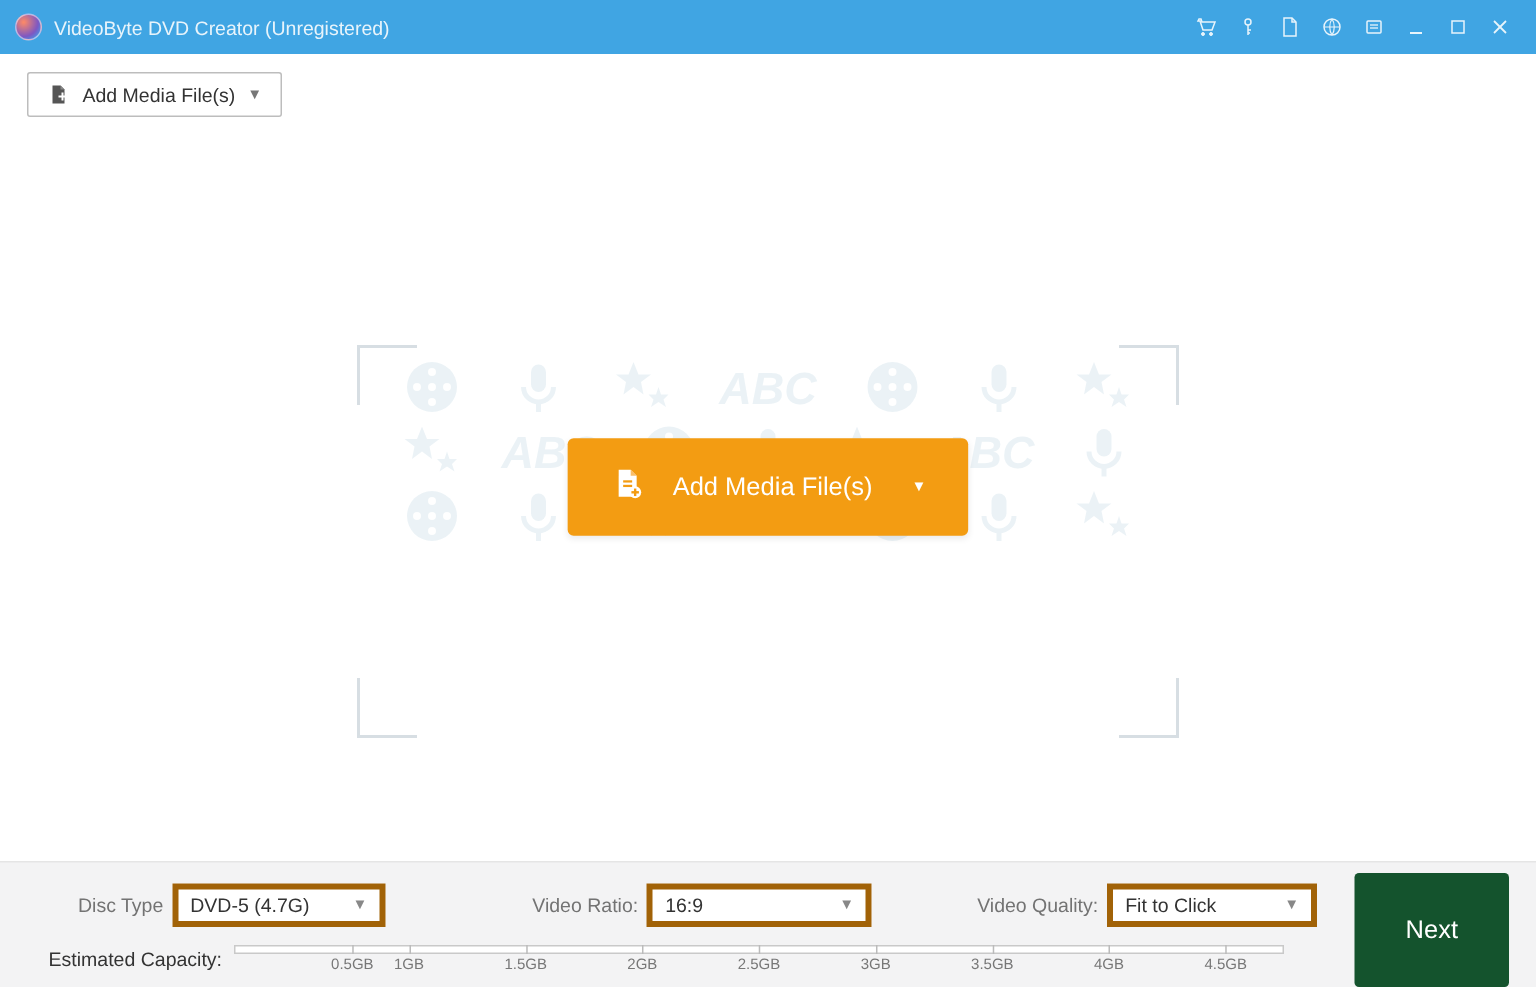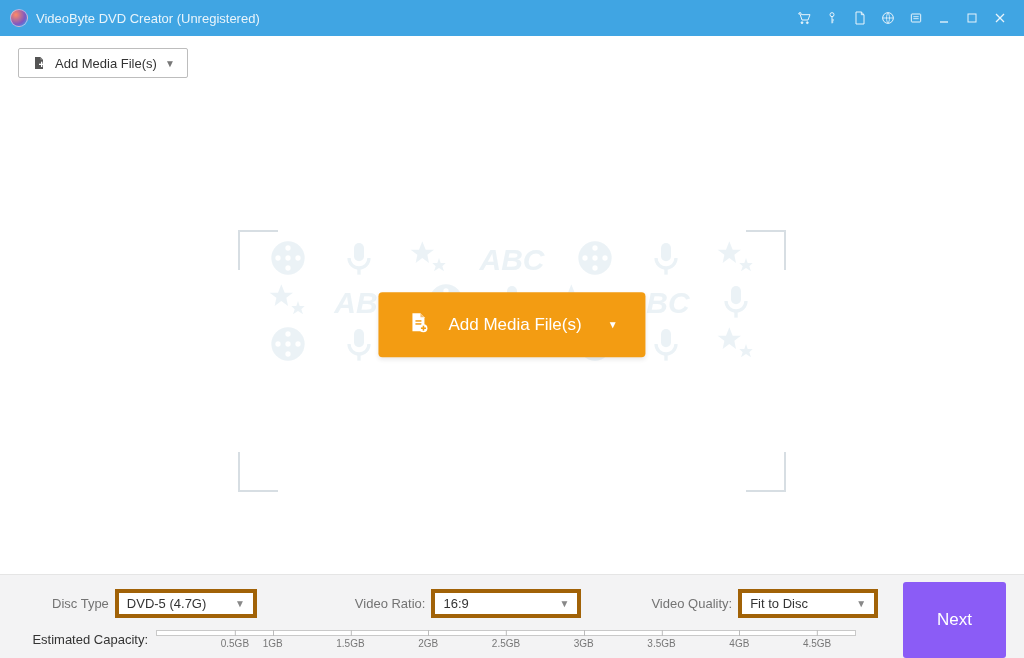--- a/index.html
+++ b/index.html
@@ -155,21 +155,21 @@
   .capacity-ticks {
     position:absolute; top:8px; left:0; right:0;
     height:10px;
   }
   .tick { position:absolute; font-size:10px; color:#777; transform:translateX(-50%); }
   .tick::before { content:""; position:absolute; top:-8px; left:50%; width:1px; height:6px; background:#bbb; }
 
   .next-btn {
     position:absolute;
     right:18px; top:50%; transform:translateY(-50%);
-    background:#8b5cf6;
+    background:#14532d;
     color:#fff;
     border:none;
     padding: 28px 34px;
     font-size:17px;
     border-radius:3px;
     cursor:pointer;
     margin-left:16px;
   }
 </style>
 </head>
@@ -392,21 +392,21 @@
     <div class="group" style="margin-left:88px;">
       <label>Video Ratio:</label>
       <div class="select" style="min-width:150px;">
         <span>16:9</span>
         <span class="chev">▼</span>
       </div>
     </div>
     <div class="group" style="margin-left:60px;">
       <label>Video Quality:</label>
       <div class="select" style="min-width:140px;">
-        <span>Fit to Disc</span>
+        <span>Fit to Click</span>
         <span class="chev">▼</span>
       </div>
     </div>
   </div>
 
   <div class="bottom-row2">
     <label style="width:130px; text-align:right;">Estimated Capacity:</label>
     <div class="capacity-bar">
       <div class="capacity-track"></div>
       <div class="capacity-ticks" id="capacity-ticks">

